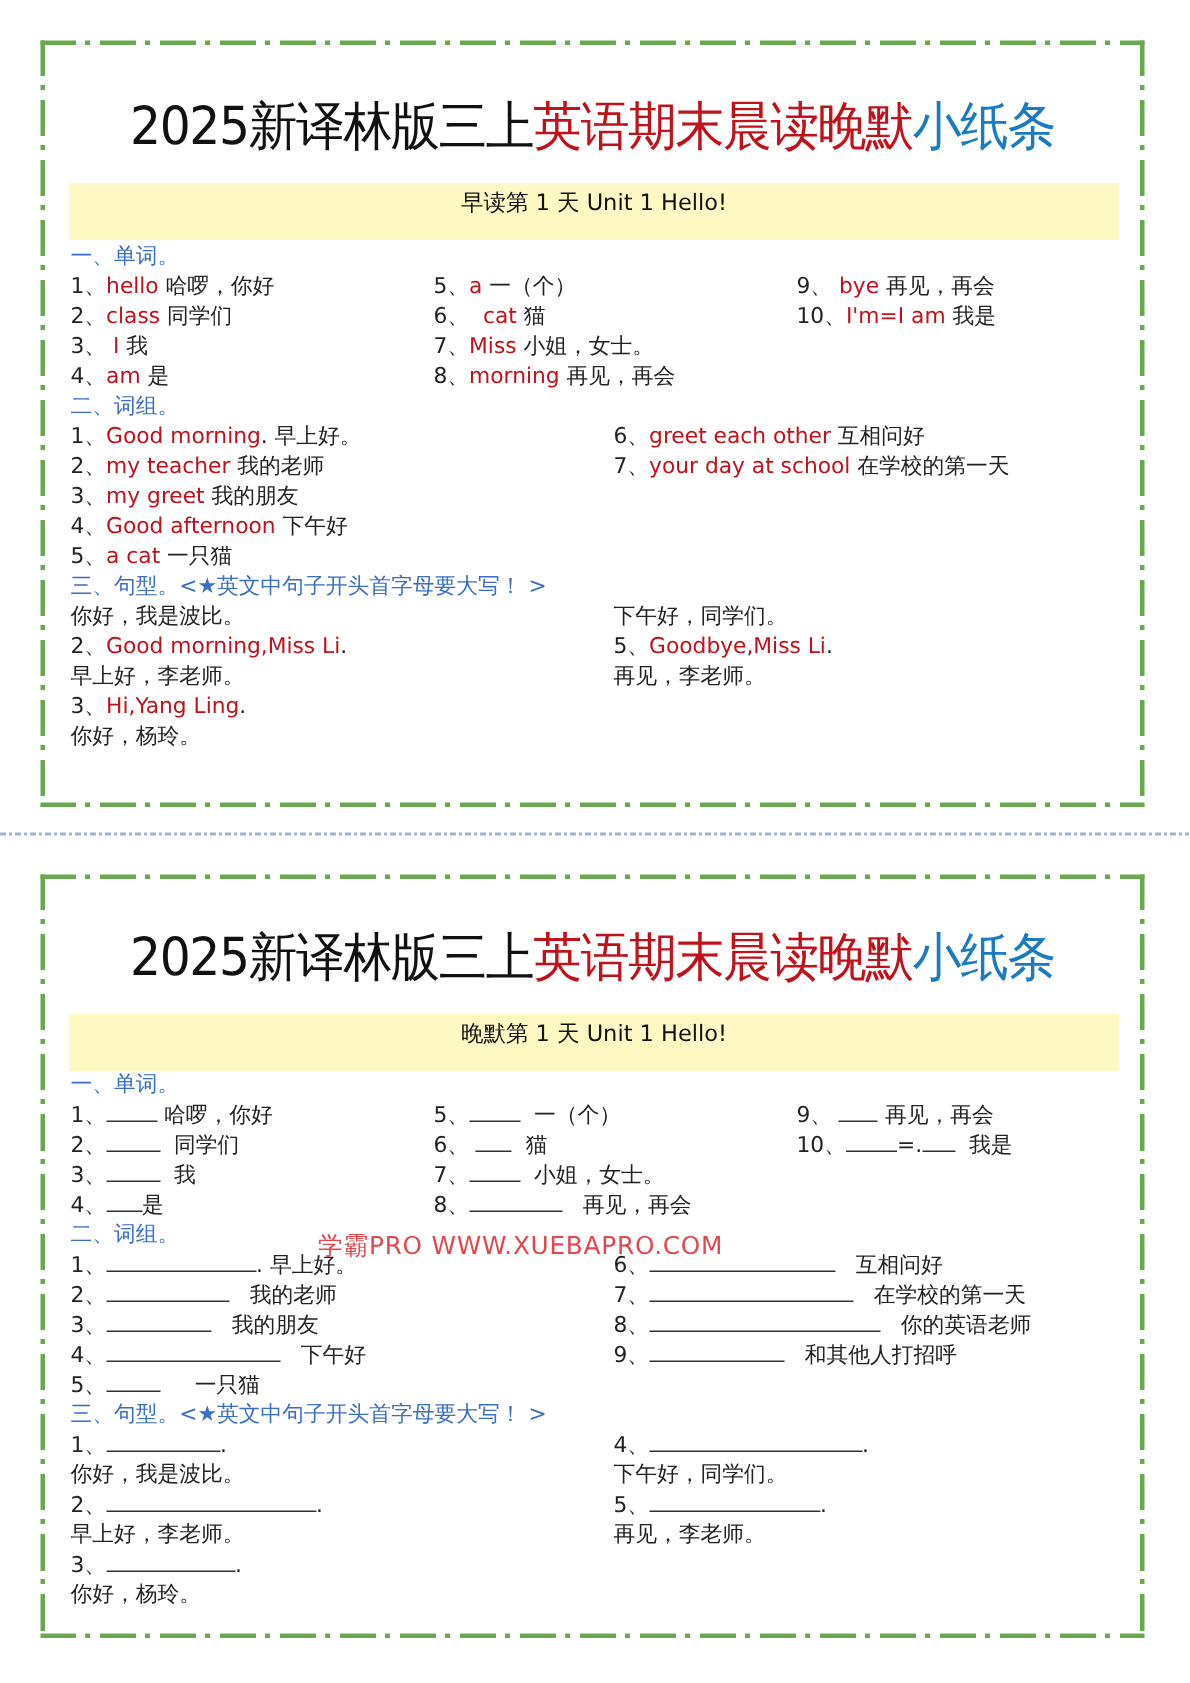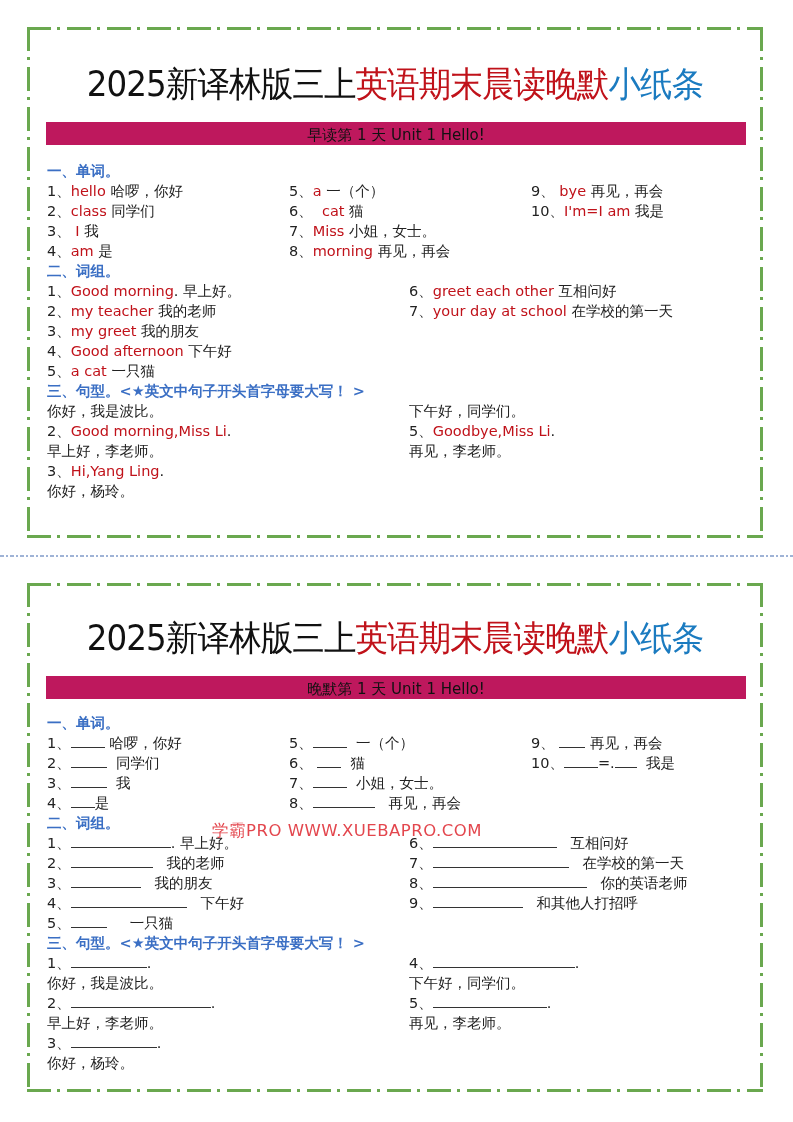--- a/index.html
+++ b/index.html
@@ -7,24 +7,24 @@
          font-family: "DejaVu Sans", "Liberation Sans", sans-serif; color: #222; }
   .card { position: absolute; left: 27px; width: 736px; box-sizing: border-box; }
   .card .b-top, .card .b-bot { position: absolute; left: 0; right: 0; height: 3px;
     background-image: repeating-linear-gradient(90deg, #6aa84f 0 24px, transparent 24px 30px, #6aa84f 30px 33px, transparent 33px 40px); }
   .card .b-left, .card .b-right { position: absolute; top: 0; bottom: 0; width: 3px;
     background-image: repeating-linear-gradient(180deg, #6aa84f 0 24px, transparent 24px 30px, #6aa84f 30px 33px, transparent 33px 40px); }
   .b-top { top: 0; } .b-bot { bottom: 0; } .b-left { left: 0; } .b-right { right: 0; }
   .title { position: absolute; left: 0; right: 0; top: 34px; text-align: center;
     font-family: "DejaVu Sans", sans-serif; font-size: 35px; letter-spacing: -1px; white-space: nowrap; transform: scaleX(0.93); }
   .title .t-black { color: #111; } .title .t-red { color: #c0121a; } .title .t-blue { color: #1b7bc0; }
-  .banner { position: absolute; left: 19px; right: 17px; height: 23px; background: #be185d;
+  .banner { position: absolute; left: 19px; right: 17px; height: 38px; background: #fef9c3;
     text-align: center; font-size: 15px; line-height: 26px; color: #111; }
   .content { position: absolute; left: 20px; right: 14px; font-size: 14.5px; line-height: 20px; }
-  .sec { color: #3b6fc4; font-weight: bold; }
+  .sec { color: #3b6fc4; }
   .row { position: relative; height: 20px; white-space: nowrap; }
   .col { position: absolute; top: 0; }
   .ans { color: #c0121a; text-decoration-color: #e06070; text-underline-offset: 3px; }
   .blank { display: inline-block; border-bottom: 1.3px solid #333; height: 14px; vertical-align: baseline; }
   .cut { position: absolute; left: 0; right: 0; top: 555px; height: 2px;
     background-image: repeating-linear-gradient(90deg, #9fb3d6 0 4px, transparent 4px 6px, #9fb3d6 6px 8px, transparent 8px 10px); }
   .watermark { position: absolute; left: 212px; top: 820px; color: #e0323a; font-size: 16.5px; letter-spacing: 0.5px; opacity: 0.9; white-space: nowrap; }
 </style>
 </head>
 <body>

